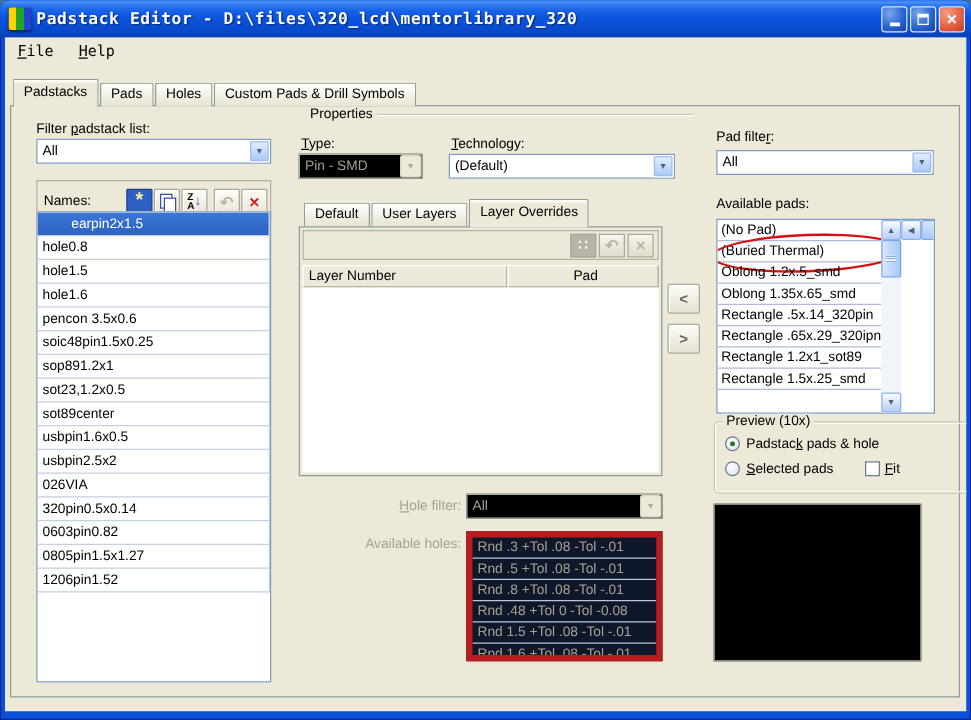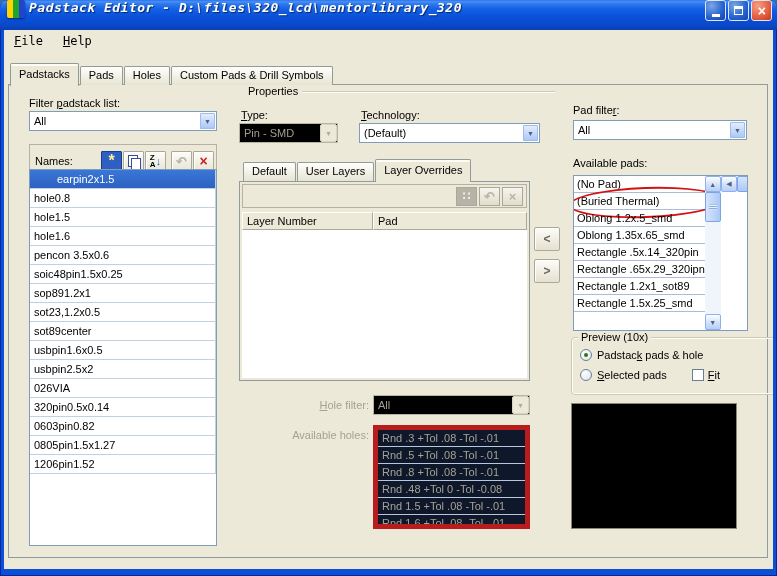--- a/index.html
+++ b/index.html
@@ -5,22 +5,22 @@
   * { box-sizing: border-box; margin: 0; padding: 0; }
   html,body { background:#3a6ea5; }
   body { font-family:"Liberation Sans", sans-serif; font-size:11px; color:#000; }
 
   .window { position:relative; width:777px; height:576px;
     background:#0b4fd7; border-radius:8px 8px 0 0;
     box-shadow: inset 0 0 0 1px #06269b; }
 
   
   .titlebar { position:absolute; left:0; top:0; right:0; height:30px;
-    border-radius:8px 8px 0 0; display:flex; align-items:flex-start; padding:0 5px;
-    background:linear-gradient(180deg,#2a72ec 0%,#4a90f4 6%,#2f7bee 12%,#1561e6 30%,#0b53dd 50%,#0a4fd6 65%,#0947c6 88%,#0a3eb0 100%);font-style:italic; }
+    border-radius:8px 8px 0 0; display:flex; align-items:center; padding:0 5px;
+    background:linear-gradient(180deg,#2a72ec 0%,#4a90f4 6%,#2f7bee 12%,#1561e6 30%,#0b53dd 50%,#0a4fd6 65%,#0947c6 88%,#0a3eb0 100%); }
   .app-icon { width:18px; height:18px; margin:0 4px 0 2px; position:relative; border-radius:2px;
     background:linear-gradient(90deg,#ffd400 0 6px,#1fa528 6px 12px,#2244cc 12px 18px);
     box-shadow:0 1px 2px rgba(0,0,0,.5); }
   .title-text { color:#fff; font-family:"DejaVu Sans Mono", monospace; font-weight:bold;
     font-size:13px; text-shadow:1px 1px 1px #0a2a66; letter-spacing:0.5px; }
   .win-controls { margin-left:auto; display:flex; gap:2px; }
   .winbtn { width:21px; height:21px; border-radius:3px; border:1px solid #dce7f8;
     display:flex; align-items:center; justify-content:center;
     background:radial-gradient(circle at 30% 25%, #7ba7e8, #2562cf 60%, #1941a5); }
   .winbtn.close { background:radial-gradient(circle at 30% 25%, #f5a085, #e8674a 50%, #c43819); }
@@ -89,21 +89,21 @@
   .inner-panel { border:1px solid #919b9c; background:#ece9d8; }
   .layer-toolbar { position:absolute; left:2px; top:2px; right:2px; height:24px; border:1px solid #b5b2a5;
     background:#ece9d8; display:flex; align-items:center; justify-content:flex-end; gap:2px; padding:0 3px; }
   .ltbtn { width:21px; height:19px; border:1px solid #aca899; background:linear-gradient(180deg,#f6f5ef,#e0ddcb);
     display:flex; align-items:center; justify-content:center; }
   .ltbtn.grid { background:#b7b3a6; }
   .ltbtn.grid .g { color:#f5f4ec; font-size:12px; font-weight:bold; }
   .layer-header { position:absolute; left:2px; top:30px; right:2px; height:18px; display:flex; }
   .th { background:#ece9d8; border-top:1px solid #fff; border-left:1px solid #fff;
     border-right:1px solid #aca899; border-bottom:1px solid #aca899; padding-left:4px; line-height:16px; }
-  .th.c1 { width:131px; } .th.c2 { flex:1; }
+  .th.c1 { width:164px; } .th.c2 { flex:1;text-align:center; }
   .layer-body { position:absolute; left:2px; top:48px; right:2px; bottom:2px; background:#fff; }
 
   
   .holes-list { border:5px solid #b91c1c; background:#0f172a; overflow:hidden; }
   .holes-list .list-row { height:17px; line-height:16px; padding-left:4px; color:#a5a294;
     border-bottom:1px solid #b9c6dd; white-space:nowrap; }
 
   
   .movebtn { border:1px solid #aca899; border-radius:2px; background:linear-gradient(180deg,#fdfcf8,#e4e1d0);
     box-shadow:inset 1px 1px 0 #fff; display:flex; align-items:center; justify-content:center;

